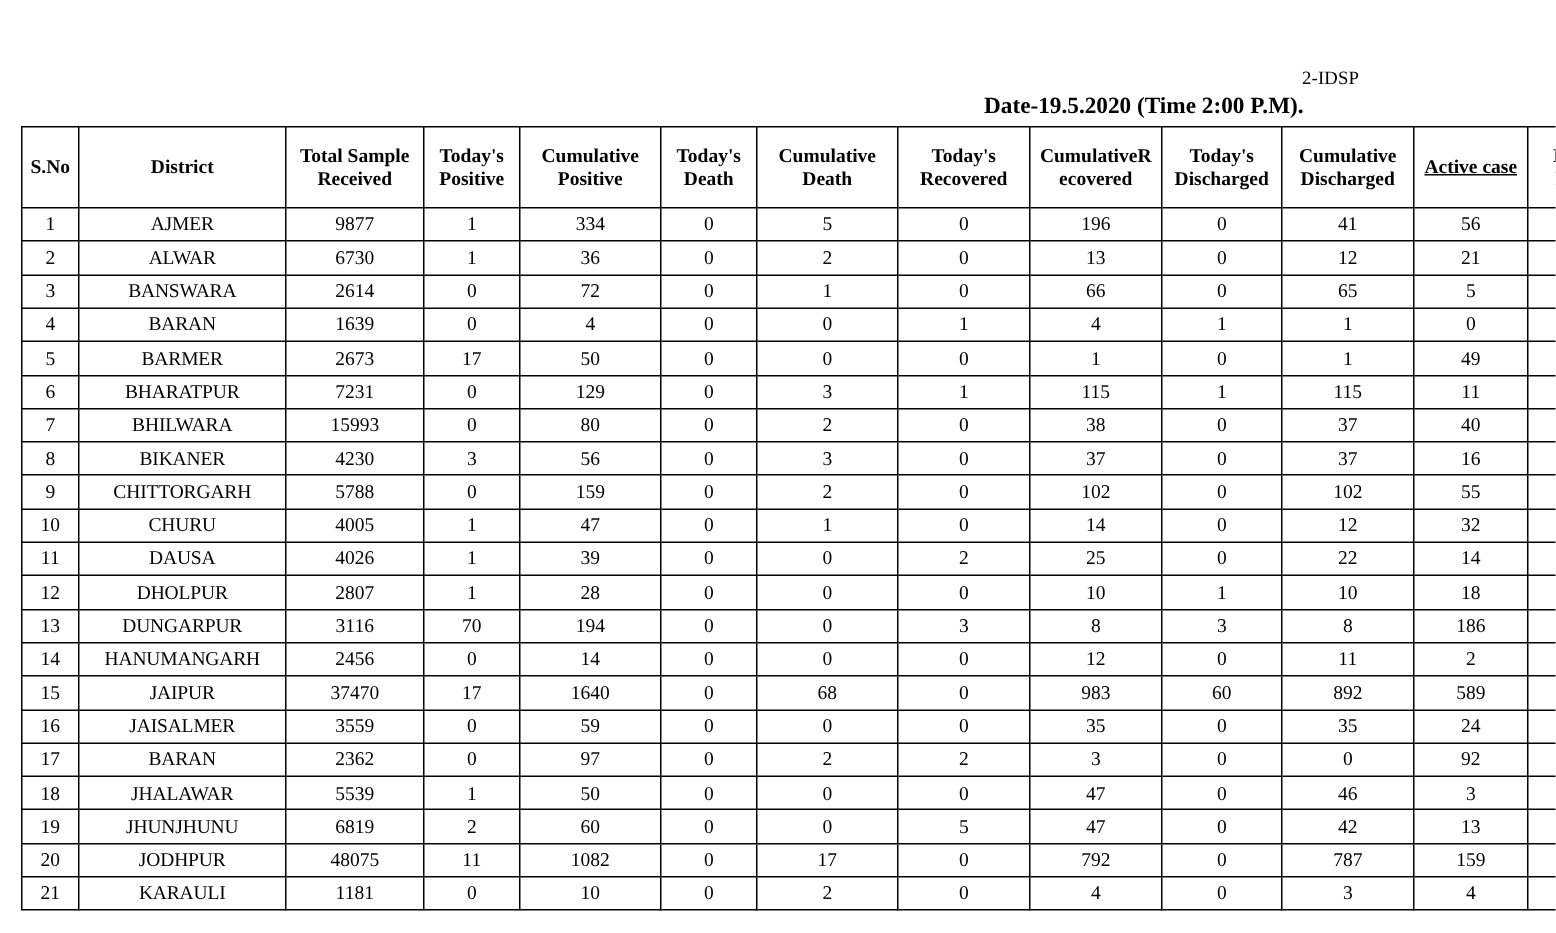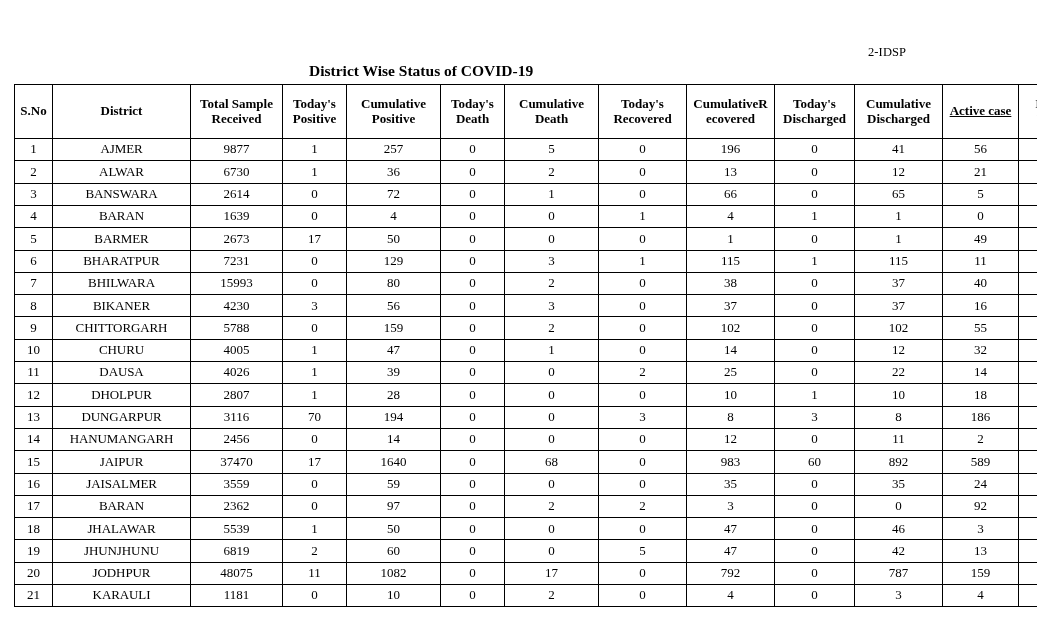--- a/index.html
+++ b/index.html
@@ -121,21 +121,21 @@
   col.w-cdis      { width: 88px; }
   col.w-active    { width: 76px; }
   col.w-migrant   { width: 80px; }
 </style>
 </head>
 <body>
 
 <div class="doc-code">2-IDSP</div>
 
 <div class="title-band">
-  <div class="title-main">District Wise Status of  COVID-19</div>
+  <div class="title-date">Date-19.5.2020 (Time 2:00 P.M).</div>
 </div>
 
 <div class="table-wrap">
   <table class="grid">
     <colgroup>
       <col class="w-sno">
         <col class="w-district">
         <col class="w-tsr">
         <col class="w-tp">
       <col class="w-cp">
@@ -200,21 +200,21 @@
           <span class="hdr-line">Positive</span>
         </th>
       </tr>
     </thead>
     <tbody>
         <tr>
           <td class="c-sno">1</td>
           <td class="c-district">AJMER</td>
           <td class="c-num">9877</td>
           <td class="c-num">1</td>
-          <td class="c-num">257</td>
+          <td class="c-num">334</td>
           <td class="c-num">0</td>
           <td class="c-num">5</td>
           <td class="c-num">0</td>
           <td class="c-num">196</td>
           <td class="c-num">0</td>
           <td class="c-num">41</td>
           <td class="c-num">56</td>
           <td class="c-num">19</td>
         </tr>
         <tr>

